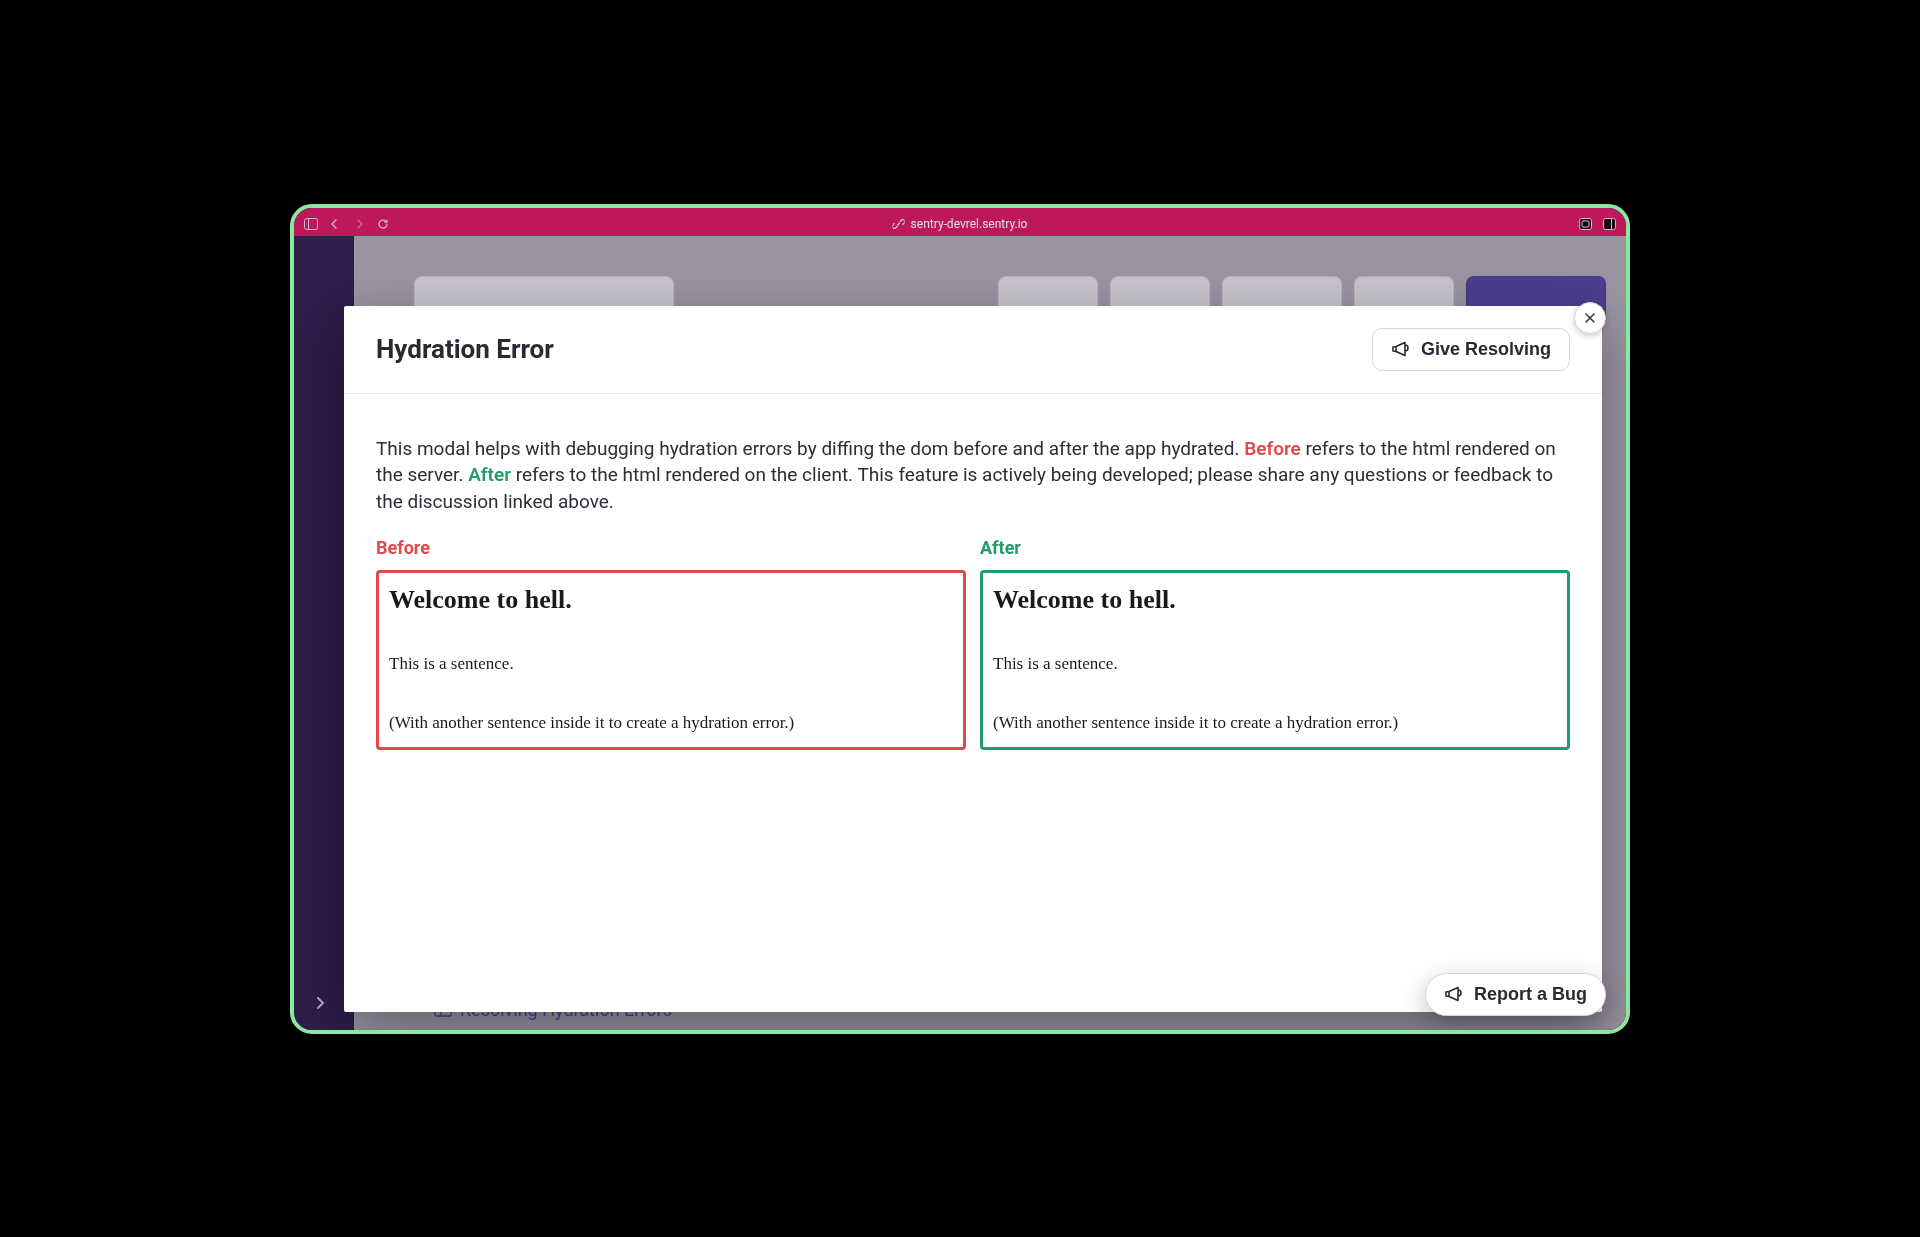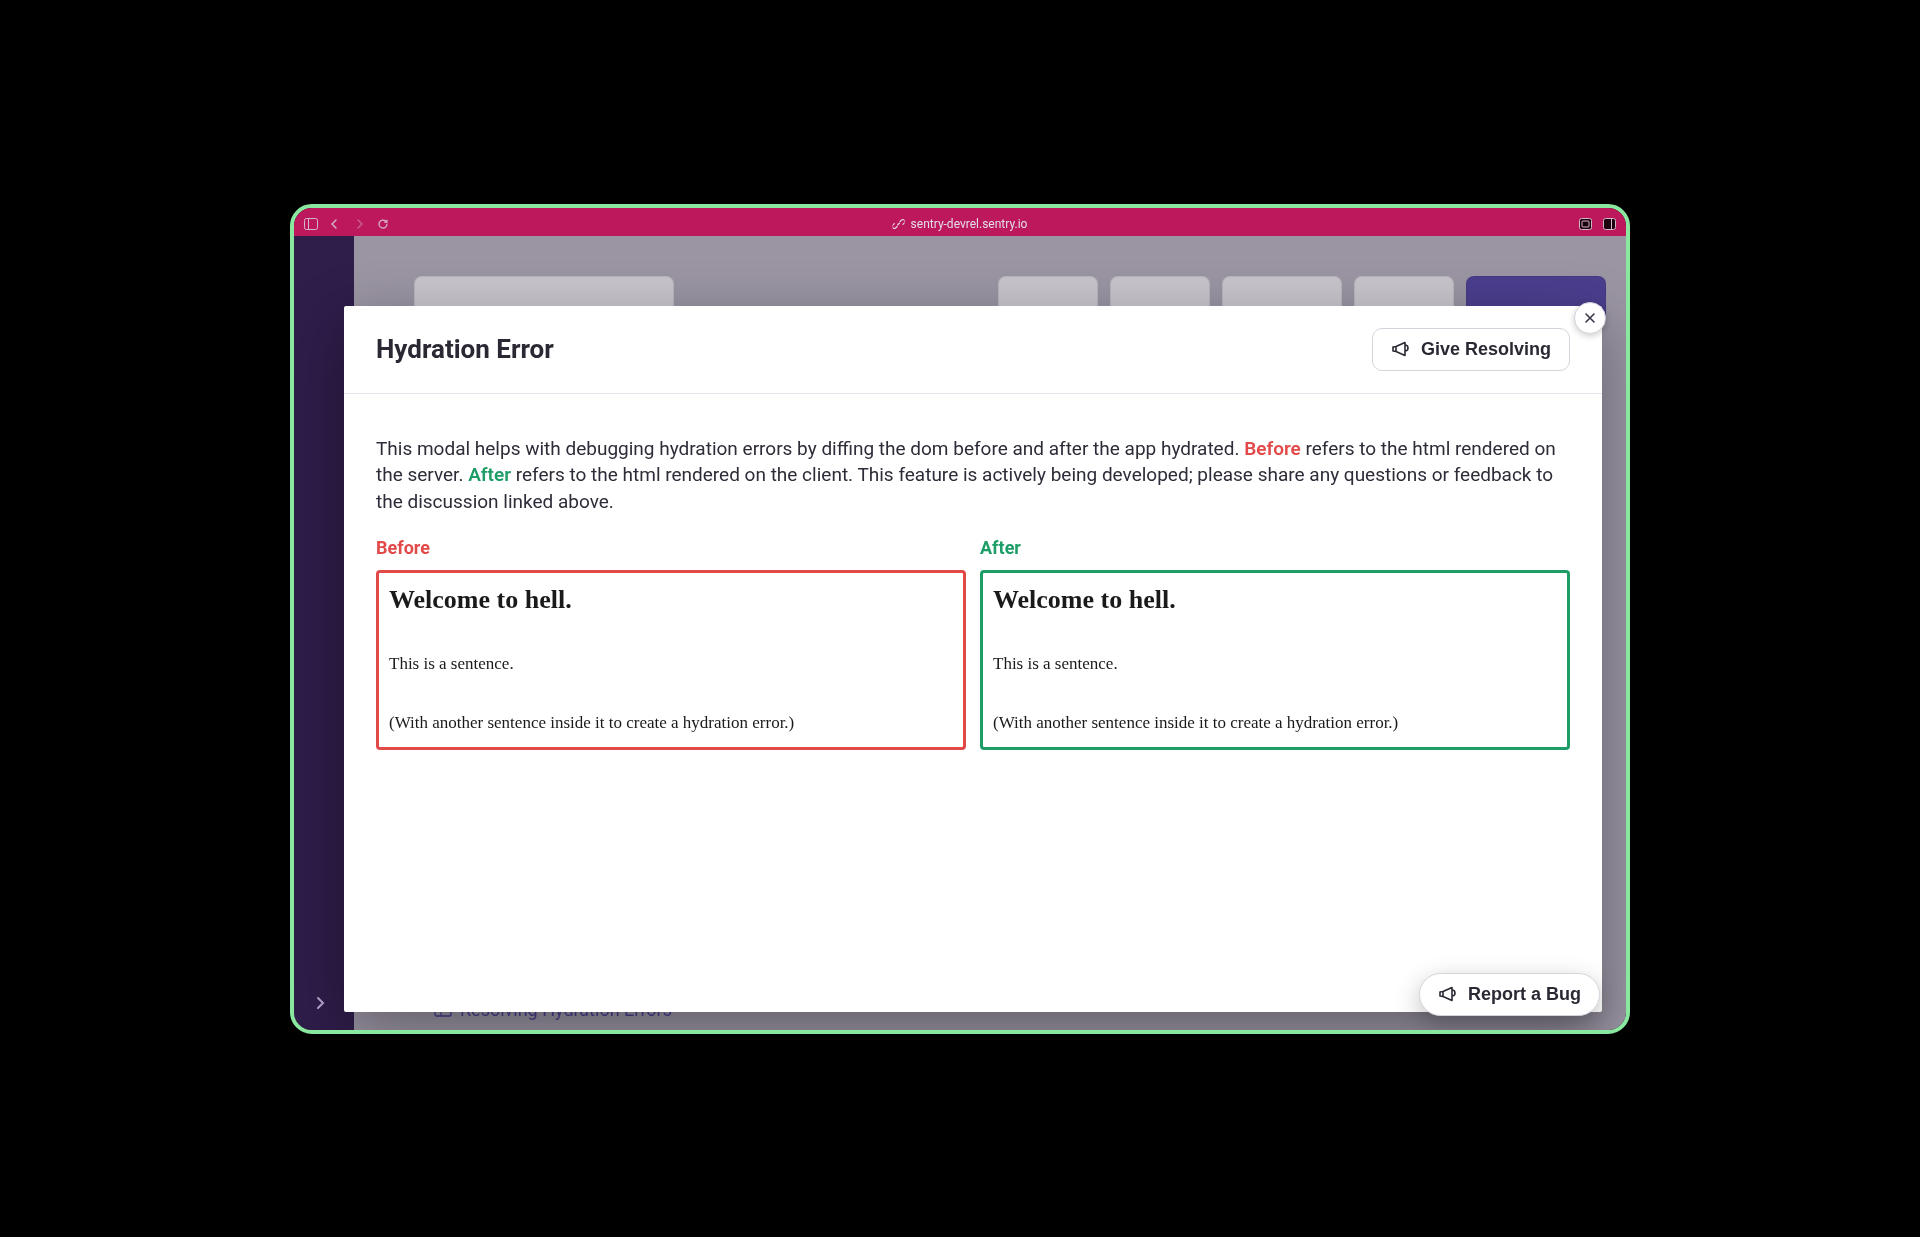--- a/index.html
+++ b/index.html
@@ -145,21 +145,21 @@
     height:180px; padding:12px 10px;
     font-family: Georgia, "Times New Roman", serif;
     color:#1a1a1a;
   }
   .diff-pane.before { border-color:#e24a4a; }
   .diff-pane.after  { border-color:#1f9d67; }
   .diff-pane h2 { font-size:26px; font-weight:700; margin-bottom:14px; }
   .diff-pane p { font-size:17px; margin-bottom:12px;margin-top:39px; }
 
   .bug-float {
-    position:absolute; right:26px; bottom:14px;
+    position:absolute; right:20px; bottom:14px;
     border-radius:999px;
     box-shadow:0 8px 24px rgba(0,0,0,.25);
   }
 
   svg { display:block; }
 </style>
 </head>
 <body>
 
 <div class="device-frame">

